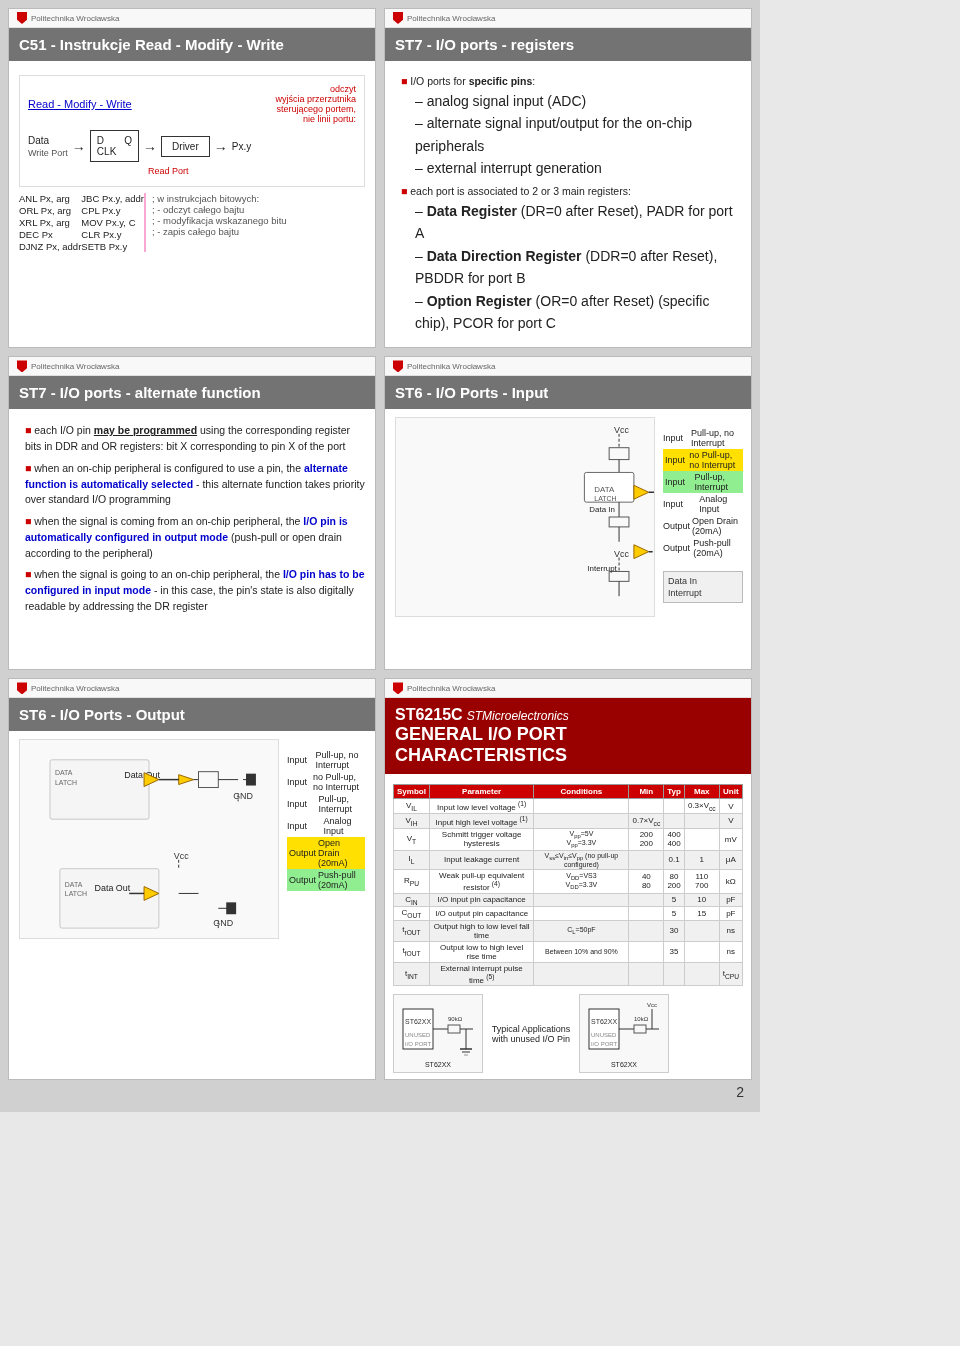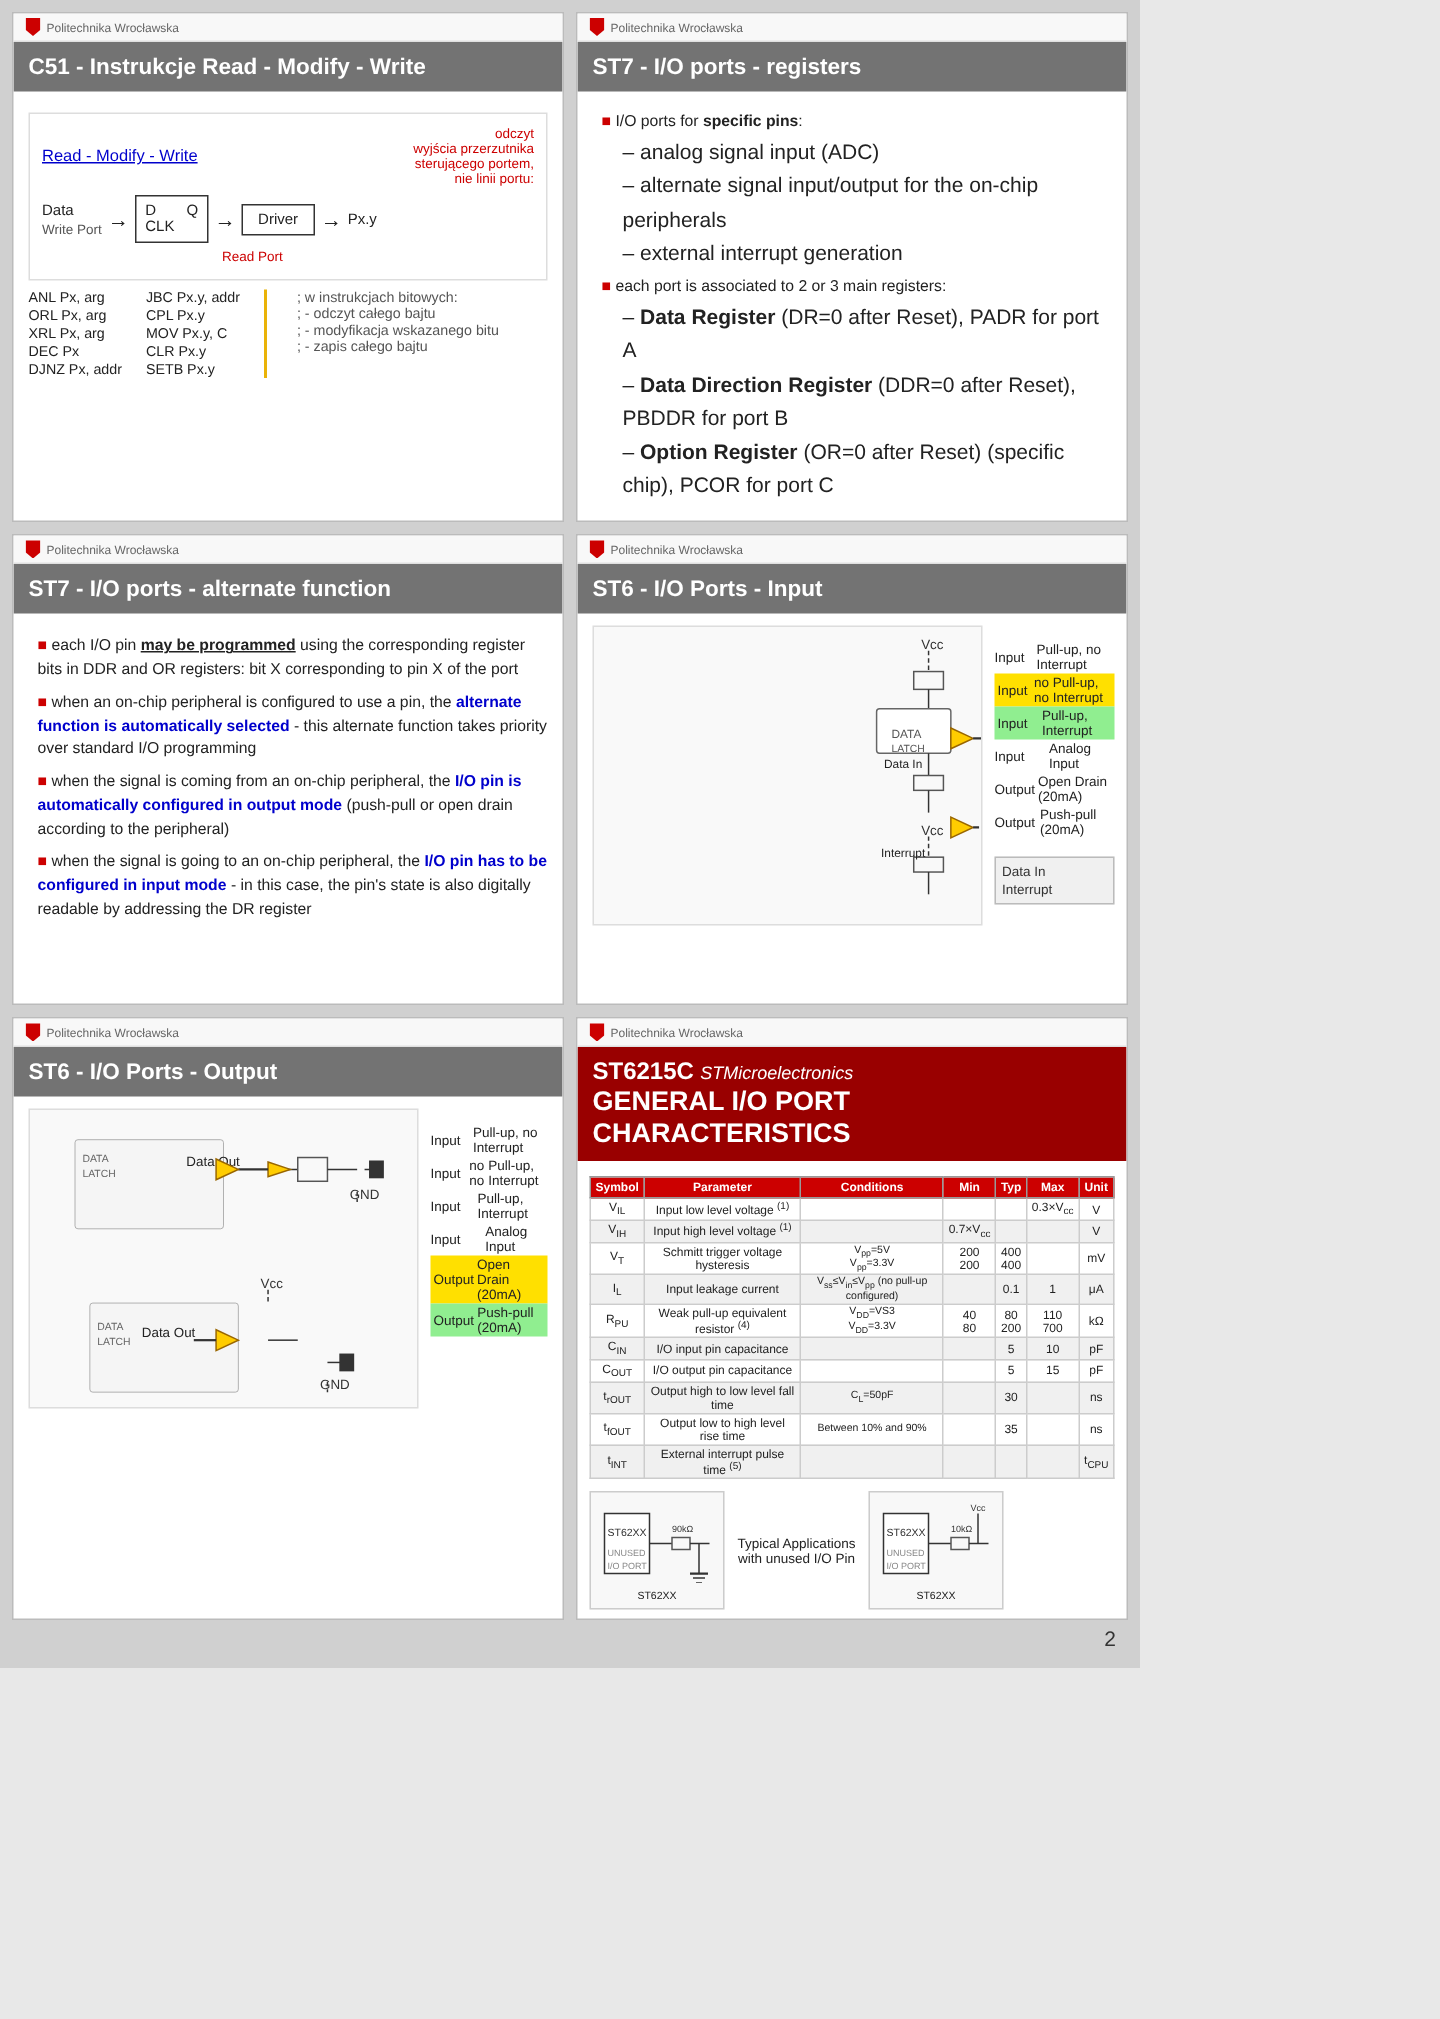--- a/index.html
+++ b/index.html
@@ -44,30 +44,30 @@
     }
     .slide1-diagram {
       background: #fff;
       border: 1px solid #ddd;
       padding: 8px;
       margin: 6px 0;
       font-size: 10px;
     }
     .instruction-table {
       display: flex;
-      gap: 16px;
+      gap: 0;
       margin-top: 6px;
       font-size: 9.5px;
     }
     .instr-col { display: flex; flex-direction: column; gap: 1px; }
     .instr-comments {
       font-size: 9.5px;
       color: #555;
-      border-left: 2px solid #eab308;
-      padding-left: 20px;
+      border-left: 2px solid #f9a8d4;
+      padding-left: 6px;
     }
 
     
     .slide2 .bullet { margin: 5px 0; padding-left: 6px; font-size: 10.5px; line-height: 1.5; }
     .slide2 .bullet::before { content: '■ '; color: #c00; }
     .slide2 .sub-bullet { padding-left: 14px; font-size: 14px; line-height: 1.6; }
     .slide2 .sub-bullet::before { content: '– '; }
 
     
     .slide3 .bullet { margin: 6px 0; padding-left: 6px; font-size: 10.5px; line-height: 1.5; }

